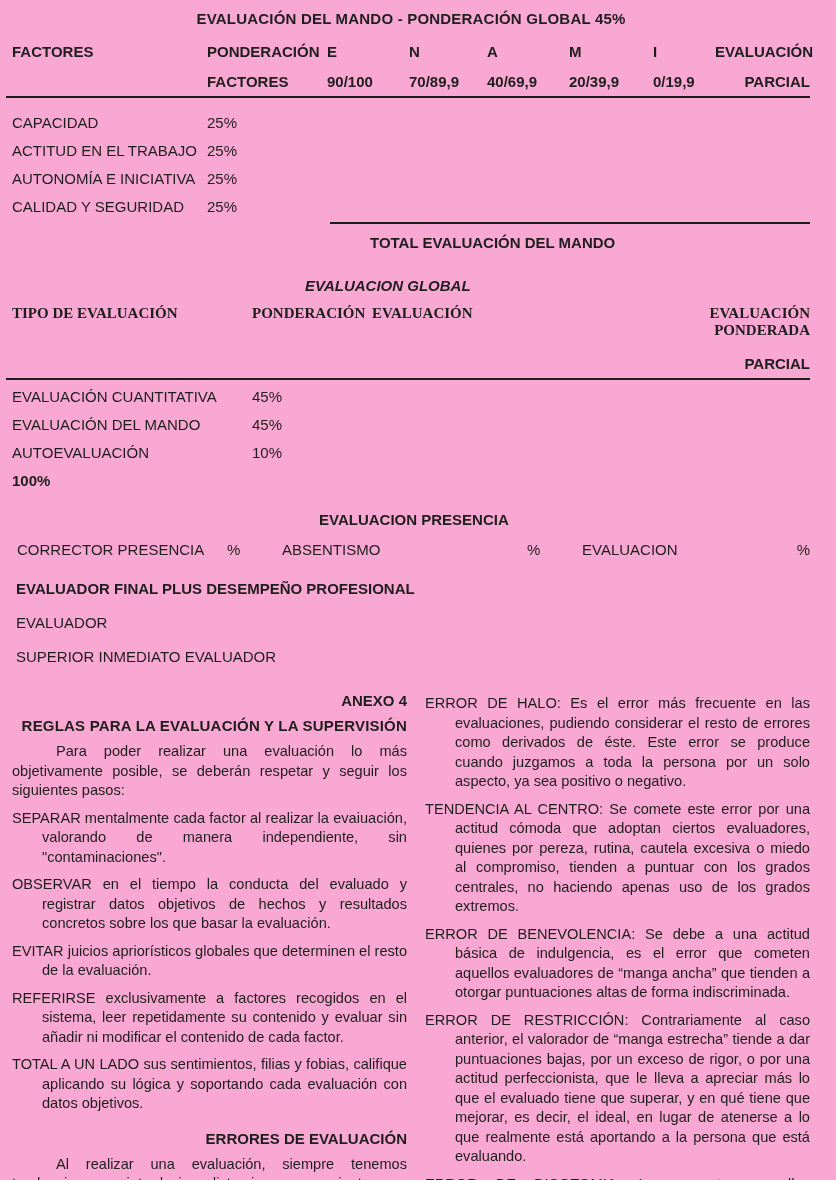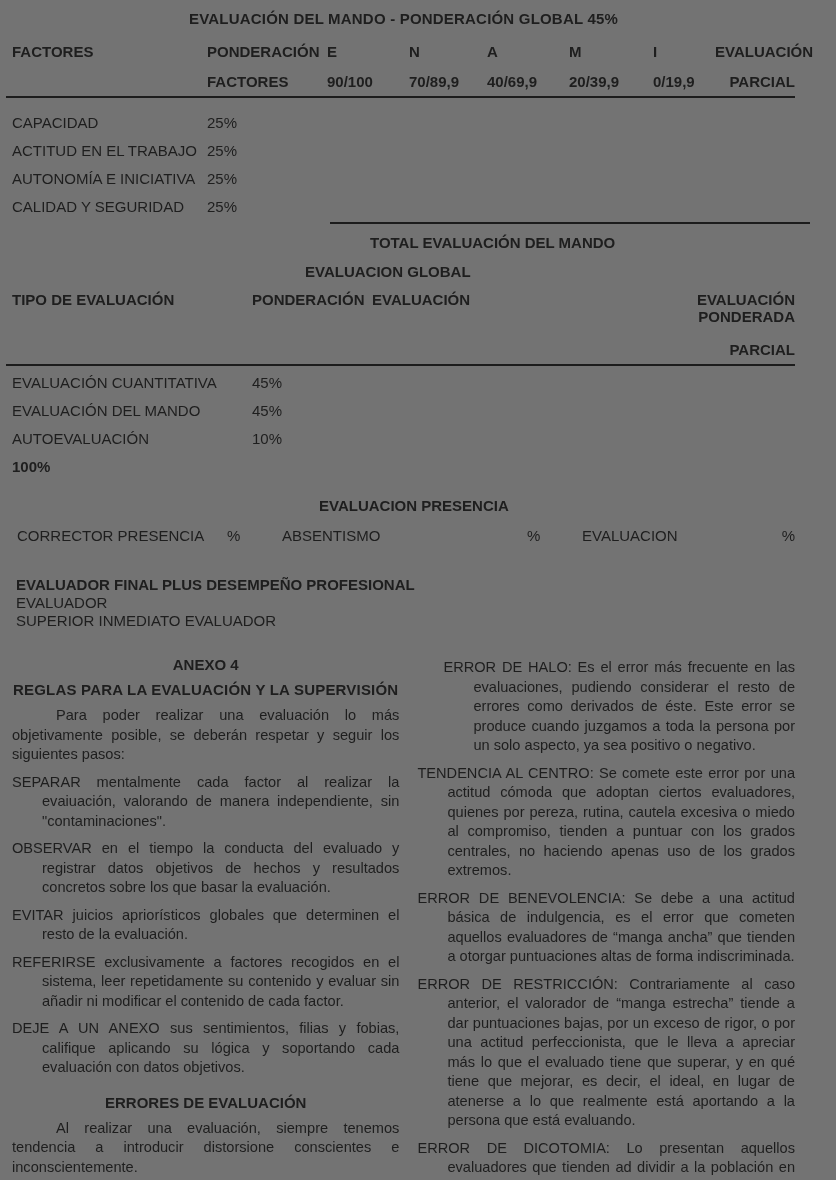--- a/index.html
+++ b/index.html
@@ -1,56 +1,56 @@
 <!DOCTYPE html>
 <html><head>
 <meta charset="utf-8">
 <style>
   html,body { margin:0; padding:0; background:#ffffff; }
   .page {
     position:relative; width:836px; height:1180px; box-sizing:border-box;
-    padding:8px 41px 0 12px; background:#737373; color:#1e1e1e;
+    padding:8px 26px 0 12px; background:#f9a8d4; color:#1e1e1e;
     font-family:"Liberation Sans", sans-serif; font-size:15px; overflow:hidden;
   }
   .b { font-weight:bold; }
   .tl { text-align:left; } .tc { text-align:left; } .tr { text-align:right; }
   .doc-title { text-align:center; font-weight:bold; letter-spacing:.2px; margin-top:2px; }
 
   .grid-mando { display:grid; grid-template-columns:195px 120px 82px 78px 82px 84px 62px 1fr; }
   .gm-h1 { margin-top:16px; font-weight:bold; }
   .gm-h2 { margin-top:13px; font-weight:bold; }
   .gm-rows { grid-auto-rows:28px; align-items:center; margin-top:10px; }
   .span-rest { grid-column:3 / -1; }
 
   .rule-full { border:none; border-top:2px solid #1c1c1c; margin:6px 0 0 -6px; }
   .rule-partial { border:none; border-top:2px solid #1c1c1c; width:480px; margin:2px 0 0 318px; }
 
   .total-mando { margin:10px 0 0 358px; font-weight:bold; }
-  .global-title { margin:12px 0 0 293px; font-weight:bold; }
+  .global-title { margin:26px 0 0 293px; font-weight:bold;font-style:italic; }
 
   .grid-global { display:grid; grid-template-columns:240px 120px 240px 1fr; }
-  .gg-h { margin-top:11px; font-weight:bold; }
+  .gg-h { margin-top:11px; font-weight:bold;font-family:Liberation Serif, serif; }
   .parcial-line { text-align:right; font-weight:bold; margin-top:16px; }
   .gg-rows { grid-auto-rows:28px; align-items:center; margin-top:2px; }
 
   .presencia-title { margin:17px 0 0 307px; font-weight:bold; }
   .grid-pres { display:grid; grid-template-columns:210px 55px 245px 55px 180px 1fr; margin-top:13px; padding-left:5px; }
 
-  .heading-final { margin-top:32px; padding-left:4px; font-weight:bold; }
-  .plain-line { margin-top:1px; padding-left:4px; }
+  .heading-final { margin-top:22px; padding-left:4px; font-weight:bold; }
+  .plain-line { margin-top:17px; padding-left:4px; }
 
   .cols { display:flex; gap:18px; margin-top:27px; }
   .col-l { width:395px; } .col-r { width:385px; }
-  .center-head { text-align:center; font-weight:bold; }
+  .center-head { text-align:right; font-weight:bold; }
   .anexo-sub { margin-top:8px; letter-spacing:.2px; }
   p.para { font-size:14.6px; line-height:19.5px; text-align:justify; margin:8px 0 0 0; }
   p.ind { text-indent:44px; }
   p.hang { padding-left:30px; text-indent:-30px; }
   .err-title { margin-top:16px; }
-  .col-r p.para:first-child { margin-top:2px;margin-left:26px; }
+  .col-r p.para:first-child { margin-top:2px; }
 </style>
 </head>
 <body>
 
 <div class="page">
 
   <div class="doc-title">EVALUACIÓN DEL MANDO - PONDERACIÓN GLOBAL 45%</div>
 
   <div class="grid-mando gm-h1">
     <div class="tl">FACTORES</div>
@@ -137,21 +137,21 @@
 
   <div class="cols">
     <div class="col-l">
       <div class="center-head">ANEXO 4</div>
       <div class="center-head anexo-sub">REGLAS PARA LA EVALUACIÓN Y LA SUPERVISIÓN</div>
       <p class="para ind">Para poder realizar una evaluación lo más objetivamente posible, se deberán respetar y seguir los siguientes pasos:</p>
       <p class="para hang">SEPARAR mentalmente cada factor al realizar la evaiuación, valorando de manera independiente, sin "contaminaciones".</p>
       <p class="para hang">OBSERVAR en el tiempo la conducta del evaluado y registrar datos objetivos de hechos y resultados concretos sobre los que basar la evaluación.</p>
       <p class="para hang">EVITAR juicios apriorísticos globales que determinen el resto de la evaluación.</p>
       <p class="para hang">REFERIRSE exclusivamente a factores recogidos en el sistema, leer repetidamente su contenido y evaluar sin añadir ni modificar el contenido de cada factor.</p>
-      <p class="para hang">DEJE A UN ANEXO sus sentimientos, filias y fobias, califique aplicando su lógica y soportando cada evaluación con datos objetivos.</p>
+      <p class="para hang">TOTAL A UN LADO sus sentimientos, filias y fobias, califique aplicando su lógica y soportando cada evaluación con datos objetivos.</p>
       <div class="center-head err-title">ERRORES DE EVALUACIÓN</div>
       <p class="para ind">Al realizar una evaluación, siempre tenemos tendencia a introducir distorsione conscientes e inconscientemente.</p>
 
     </div>
     <div class="col-r">
       <p class="para hang">ERROR DE HALO: Es el error más frecuente en las evaluaciones, pudiendo considerar el resto de errores como derivados de éste. Este error se produce cuando juzgamos a toda la persona por un solo aspecto, ya sea positivo o negativo.</p>
       <p class="para hang">TENDENCIA AL CENTRO: Se comete este error por una actitud cómoda que adoptan ciertos evaluadores, quienes por pereza, rutina, cautela excesiva o miedo al compromiso, tienden a puntuar con los grados centrales, no haciendo apenas uso de los grados extremos.</p>
       <p class="para hang">ERROR DE BENEVOLENCIA: Se debe a una actitud básica de indulgencia, es el error que cometen aquellos evaluadores de “manga ancha” que tienden a otorgar puntuaciones altas de forma indiscriminada.</p>
       <p class="para hang">ERROR DE RESTRICCIÓN: Contrariamente al caso anterior, el valorador de “manga estrecha” tiende a dar puntuaciones bajas, por un exceso de rigor, o por una actitud perfeccionista, que le lleva a apreciar más lo que el evaluado tiene que superar, y en qué tiene que mejorar, es decir, el ideal, en lugar de atenerse a lo que realmente está aportando a la persona que está evaluando.</p>
       <p class="para hang">ERROR DE DICOTOMIA: Lo presentan aquellos evaluadores que tienden ad dividir a la población en dos extremos; los buenos y los malos. De esta forma, las calificaciones que emiten o son muy altas o son muy bajas, no correspondiéndose con la distribución de una curva normal.</p>

